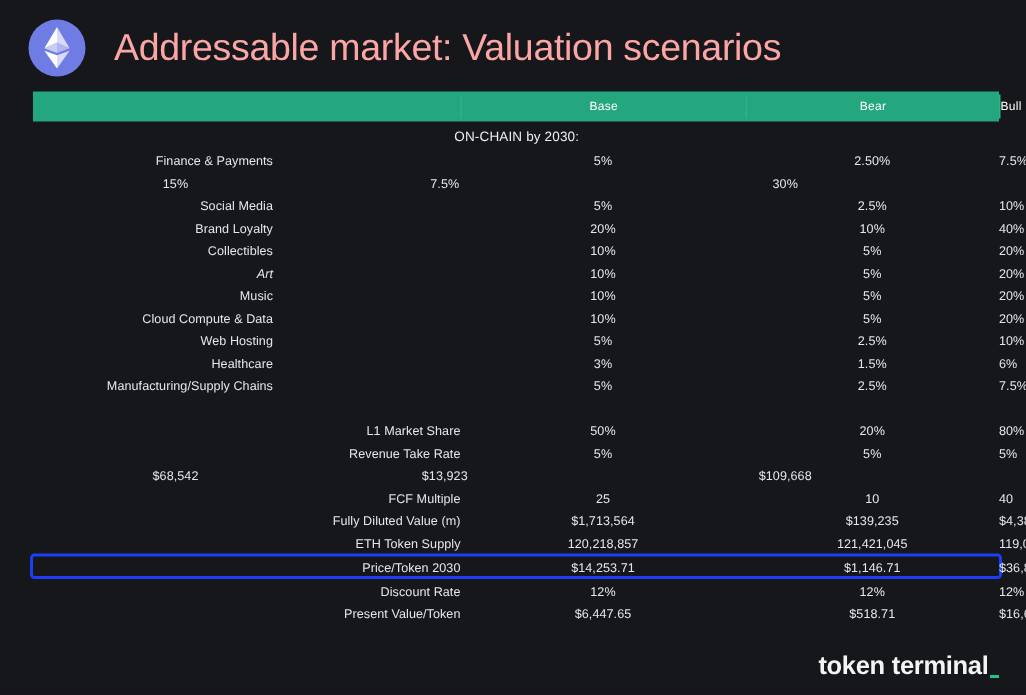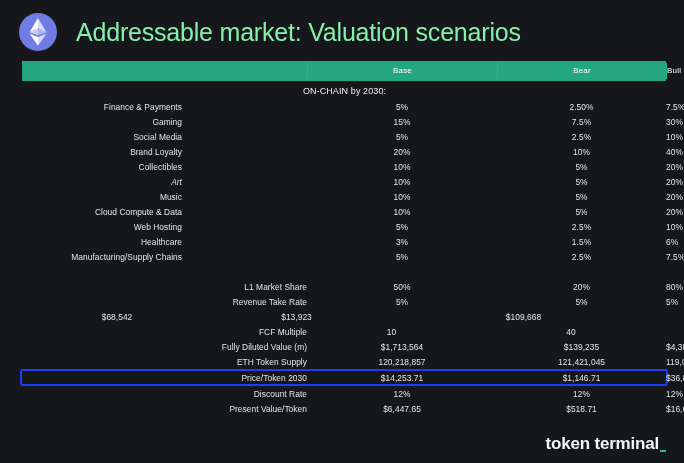--- a/index.html
+++ b/index.html
@@ -36,21 +36,21 @@
     flex: 0 0 auto;
   }
 
   .eth-logo svg { display: block; }
 
   .page-title {
     margin-left: 19px;
     font-size: 25px;
     font-weight: 400;
     letter-spacing: -0.2px;
-    color: #86efac;
+    color: #fca5a5;
     white-space: nowrap;
   }
 
   
   .sheet {
     position: absolute;
     left: 22px;
     top: 61px;
     width: 644px;
   }
@@ -171,21 +171,20 @@
   <div class="section-title">ON-CHAIN by 2030:</div>
 
   <div id="onchain-body">
       <div class="row">
         <div class="c-label">Finance &amp; Payments</div>
         <div class="c-base">5%</div>
         <div class="c-bear">2.50%</div>
         <div class="c-bull">7.5%</div>
       </div>
       <div class="row">
-        <div class="c-label">Gaming</div>
         <div class="c-base">15%</div>
         <div class="c-bear">7.5%</div>
         <div class="c-bull">30%</div>
       </div>
       <div class="row">
         <div class="c-label">Social Media</div>
         <div class="c-base">5%</div>
         <div class="c-bear">2.5%</div>
         <div class="c-bull">10%</div>
       </div>
@@ -254,20 +253,21 @@
         <div class="c-bear">5%</div>
         <div class="c-bull">5%</div>
       </div>
       <div class="row flat">
         <div class="c-base">$68,542</div>
         <div class="c-bear">$13,923</div>
         <div class="c-bull">$109,668</div>
       </div>
       <div class="row flat">
         <div class="c-label">FCF Multiple</div>
+        <div class="c-base">25</div>
         <div class="c-bear">10</div>
         <div class="c-bull">40</div>
       </div>
       <div class="row flat">
         <div class="c-label">Fully Diluted Value (m)</div>
         <div class="c-base">$1,713,564</div>
         <div class="c-bear">$139,235</div>
         <div class="c-bull">$4,386,725</div>
       </div>
       <div class="row flat">

